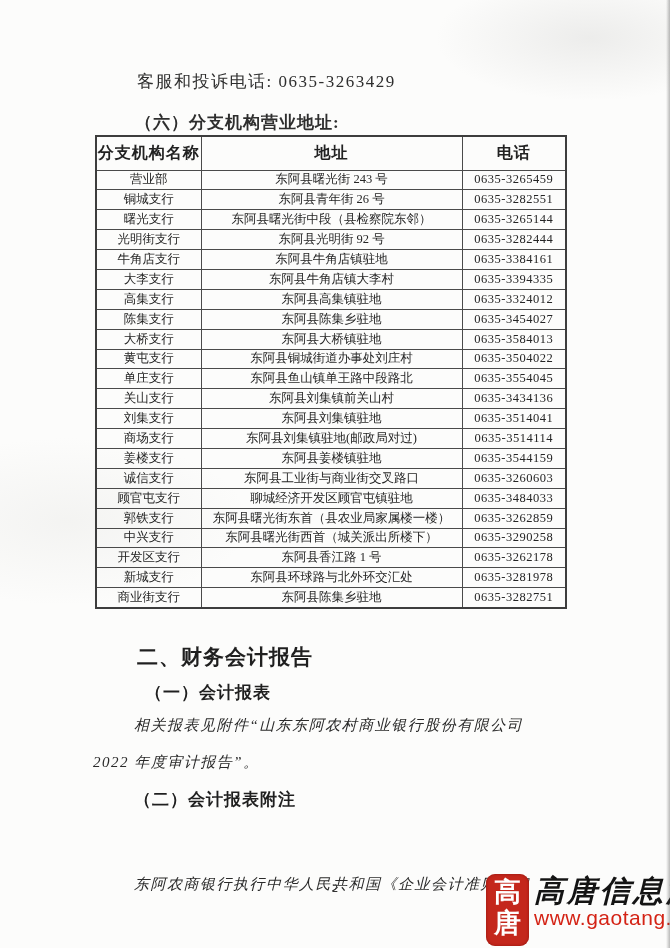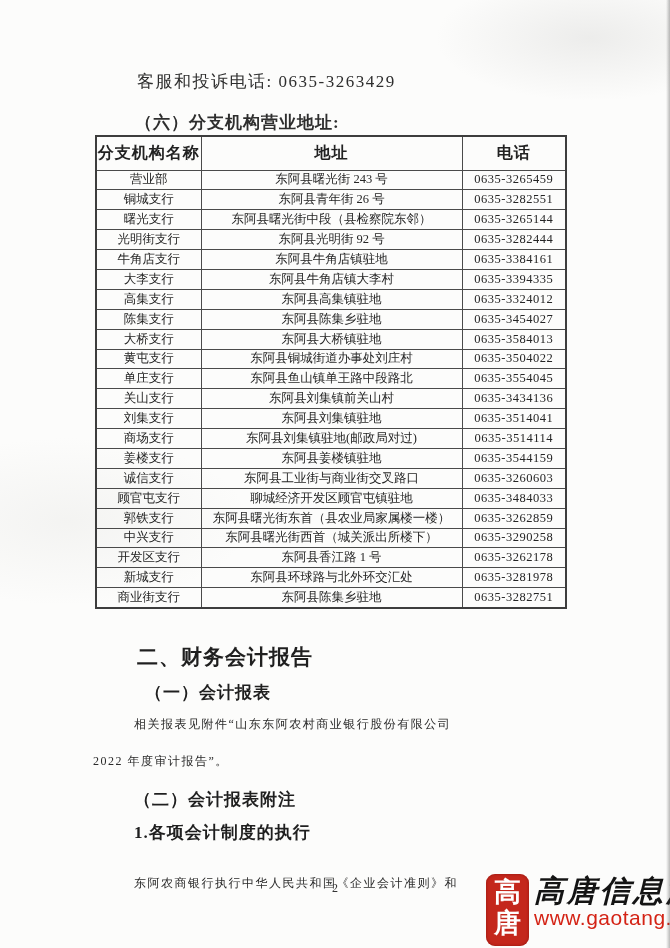--- a/index.html
+++ b/index.html
@@ -63,21 +63,21 @@
   td.phone { font-size: 13px; letter-spacing: 0.5px; }
 
   .h2 {
     left: 137px; top: 643px;
     font-size: 21px; font-weight: bold;
     font-family: "Liberation Sans", "DejaVu Sans", sans-serif;
     color: #1f1f1f; letter-spacing: 1px;
   }
   .sub-head { font-size: 17px; font-weight: bold; color: #1f1f1f; letter-spacing: 1px; }
   .sub1 { left: 145px; top: 681px; }
-  .p-line { font-size: 12px; letter-spacing: 1.5px; color: #2a2a2a; }
+  .p-line { font-size: 15px; letter-spacing: 1.5px; color: #2a2a2a; font-style: italic; }
   .p1a { left: 134px; top: 716px; }
   .p1b { left: 93px; top: 753px; }
   .sub2 { left: 134px; top: 788px; }
   .item1 { left: 134px; top: 821px; }
   .p2 { left: 134px; top: 875px; text-align: right; }
 
   .pagenum {
     left: 0; right: 0; top: 881px;
     text-align: center;
     font-size: 12px; color: #333;
@@ -265,21 +265,20 @@
       <td class="phone">0635-3282751</td>
     </tr>
   </tbody>
   </table>
 
   <div class="abs h2">二、财务会计报告</div>
   <div class="abs sub-head sub1">（一）会计报表</div>
   <div class="abs p-line p1a">相关报表见附件“山东东阿农村商业银行股份有限公司</div>
   <div class="abs p-line p1b">2022 年度审计报告”。</div>
   <div class="abs sub-head sub2">（二）会计报表附注</div>
-  <div class="abs sub-head item1">1.各项会计制度的执行</div>
   <div class="abs p-line p2">东阿农商银行执行中华人民共和国《企业会计准则》和</div>
 
   <div class="abs pagenum">2</div>
 
   <div class="abs watermark">
     <div class="seal">
       <span>高</span>
       <span>唐</span>
     </div>
     <div class="wm-text">

